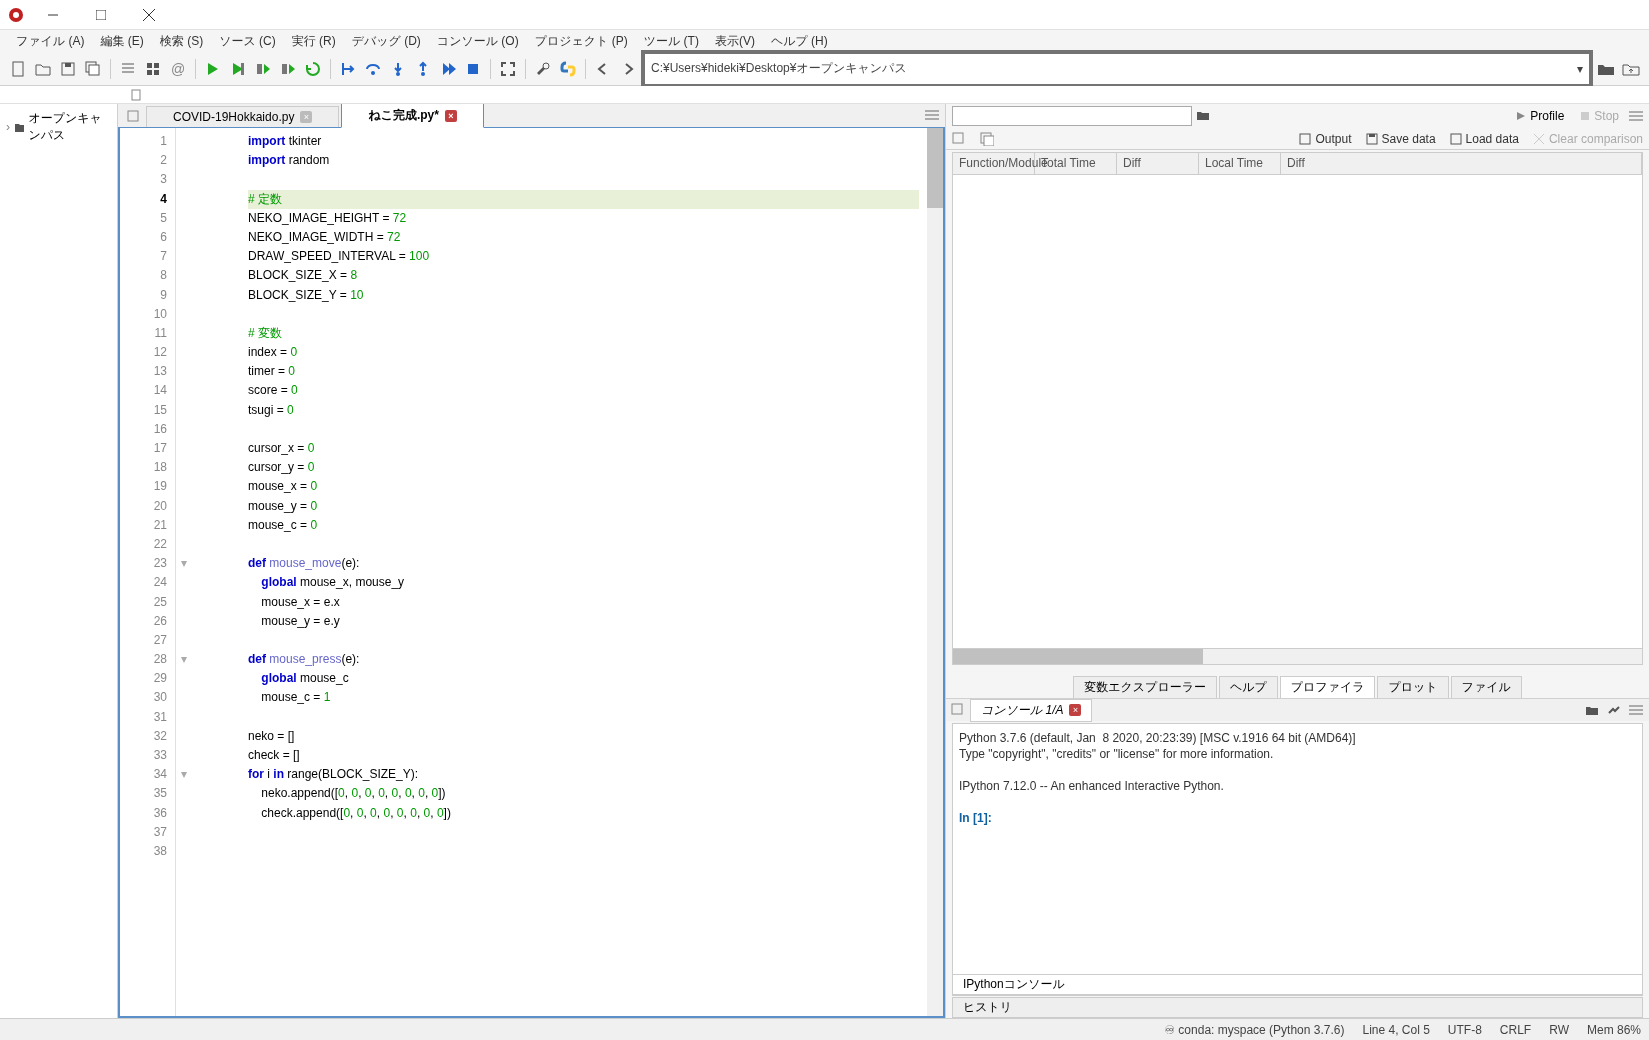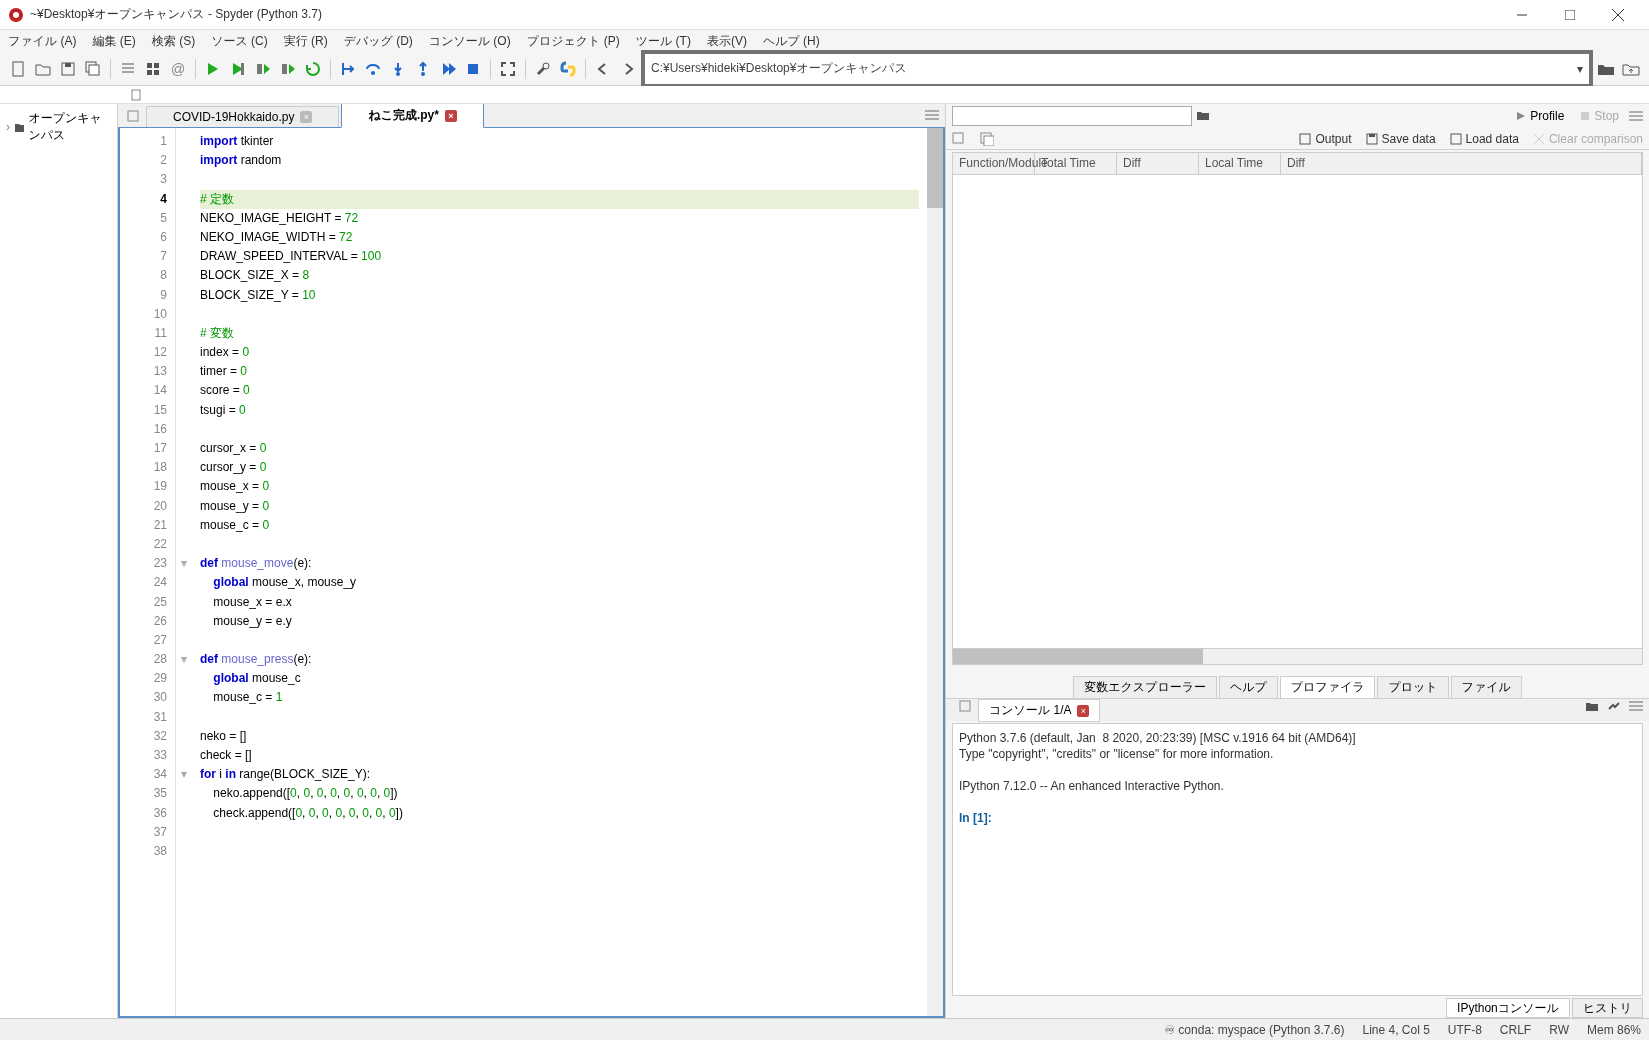--- a/index.html
+++ b/index.html
@@ -6,21 +6,21 @@
 body { width: 1649px; height: 1040px; background: #f0f0f0; display: flex; flex-direction: column; overflow: hidden; }
 
 
 .titlebar { height: 30px; display: flex; align-items: center; padding: 0 8px; background: #fff; border-bottom: 1px solid #e0e0e0; }
 .titlebar .icon { width: 16px; height: 16px; margin-right: 6px; }
 .titlebar .title { flex: 1; color: #333; font-size: 12px; }
 .winbtns { display: flex; gap: 2px; }
 .winbtn { width: 46px; height: 28px; display: flex; align-items: center; justify-content: center; cursor: pointer; }
 
 
-.menubar { height: 22px; display: flex; align-items: center; padding: 0 0; background: #f5f5f5; }
+.menubar { height: 22px; display: flex; align-items: center; padding: 0 8px; background: #f5f5f5; }
 .menuitem { padding: 2px 8px; cursor: pointer; color: #333; }
 
 
 .toolbar { height: 34px; display: flex; align-items: center; padding: 0 6px; background: #f5f5f5; border-bottom: 1px solid #d0d0d0; gap: 1px; }
 .tbtn { width: 24px; height: 24px; display: flex; align-items: center; justify-content: center; cursor: pointer; border-radius: 2px; }
 .tsep { width: 1px; height: 20px; background: #ccc; margin: 0 4px; }
 .pathbox { flex: 1; height: 38px; border: 4px solid #737373; background: #fff; padding: 0 6px; display: flex; align-items: center; color: #444; }
 
 
 .breadcrumb { height: 18px; background: #fff; padding: 0 12px 0 130px; color: #555; font-size: 11px; display: flex; align-items: center; border-bottom: 1px solid #e0e0e0; }
@@ -38,21 +38,21 @@
 .tab-close { width: 12px; height: 12px; background: #c04040; border-radius: 2px; display: inline-flex; align-items: center; justify-content: center; color: #fff; font-size: 9px; }
 .tab-close.grey { background: #bbb; }
 
 .code-wrap { flex: 1; display: flex; overflow: hidden; border: 2px solid #5a8fc7; border-top: none; }
 .gutter { width: 56px; background: #fff; text-align: right; padding: 4px 8px 4px 0; color: #888; font-family: Consolas, monospace; font-size: 15px; line-height: 19.2px; border-right: 1px solid #e0e0e0; }
 .gutter .ln { height: 19.2px; position: relative; }
 .gutter .ln.active { color: #000; font-weight: bold; }
 .fold-col { width: 16px; background: #fff; padding-top: 4px; font-family: Consolas, monospace; font-size: 10px; line-height: 19.2px; color: #aaa; text-align: center; }
 .fold-col div { height: 19.2px; }
 .code { flex: 1; padding: 4px 8px; font-family: Consolas, monospace; font-size: 15px; line-height: 19.2px; white-space: pre; overflow: hidden; position: relative; }
-.code .line { height: 19.2px; }
+.code .line { height: 19.2px; margin-left: 48px; }
 .code .line.cur { background: #e8f0d8; }
 .scrollbar-v { width: 16px; background: #f0f0f0; position: relative; }
 .scrollbar-v .thumb { position: absolute; top: 0; width: 100%; height: 80px; background: #c0c0c0; }
 
 .kw { color: #0000cc; font-weight: bold; }
 .num { color: #009900; }
 .cm { color: #009900; }
 .fn { color: #6666cc; }
 
 
@@ -69,43 +69,42 @@
 .rp-grid-body { flex: 1; }
 .rp-hscroll { height: 16px; background: #f0f0f0; margin: 0 6px; border: 1px solid #ccc; border-top: none; position: relative; }
 .rp-hscroll .hthumb { position: absolute; left: 0; top: 0; height: 100%; width: 250px; background: #c0c0c0; }
 .rp-grid-body { flex: 1; }
 
 .rp-tabs-row { height: 22px; display: flex; align-items: center; justify-content: center; gap: 2px; margin-top: 11px; }
 .rp-tab { padding: 2px 10px; border: 1px solid #ccc; background: #eee; cursor: pointer; }
 .rp-tab.active { background: #fff; border-bottom-color: #fff; }
 
 .console-area { height: 320px; display: flex; flex-direction: column; border-top: 1px solid #d0d0d0; }
-.console-tabs { height: 22px; display: flex; align-items: flex-start; padding: 0 12px; background: #f0f0f0; position: relative; }
+.console-tabs { height: 22px; display: flex; align-items: center; padding: 0 4px; background: #f0f0f0; position: relative; font-style: italic; }
 .console-tabs .ctab { padding: 2px 10px; border: 1px solid #ccc; background: #fff; display: flex; align-items: center; gap: 6px; }
 .console-tabs .ricons { position: absolute; right: 6px; display: flex; gap: 8px; }
 .console-body { flex: 1; background: #fff; margin: 2px 6px; border: 1px solid #ccc; padding: 6px; font-family: Consolas, monospace; font-size: 12px; color: #333; line-height: 16px; white-space: pre-wrap; }
 .console-body .prompt { color: #1060a0; font-weight: bold; }
-.console-bottom-tabs { height: 20px; display: flex; justify-content: flex-end; padding: 0 6px; gap: 2px; }
+.console-bottom-tabs { height: 20px; display: flex; justify-content: flex-end; padding: 0 6px; gap: 2px; flex-direction: column; }
 .console-bottom-tabs .btab { padding: 1px 10px; border: 1px solid #ccc; background: #eee; }
 .console-bottom-tabs .btab.active { background: #fff; }
 
 
 .statusbar { height: 22px; background: #f0f0f0; border-top: 1px solid #ccc; display: flex; align-items: center; padding: 0 8px; gap: 18px; justify-content: flex-end; color: #444; font-size: 11px; }
 
 svg { display: block; }
 </style>
 </head>
 <body>
 
 <div class="titlebar">
   <svg class="icon" viewBox="0 0 16 16">
       <circle cx="8" cy="8" r="7" fill="#c02020"></circle>
       <circle cx="8" cy="8" r="3" fill="#fff"></circle>
     </svg>
-  <div class="title">~¥Desktop¥オープンキャンパス - Spyder (Python 3.7)</div>
   <div class="winbtns">
     <div class="winbtn">
         <svg width="10" height="10">
           <line x1="0" y1="5" x2="10" y2="5" stroke="#333"></line>
         </svg>
       </div>
     <div class="winbtn">
         <svg width="10" height="10">
           <rect x="0" y="0" width="10" height="10" fill="none" stroke="#333"></rect>
         </svg>

